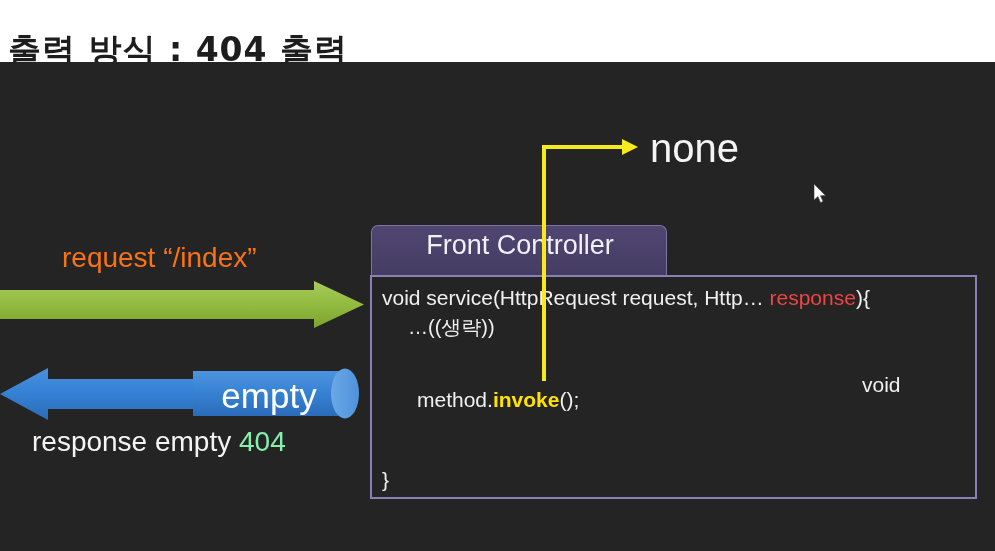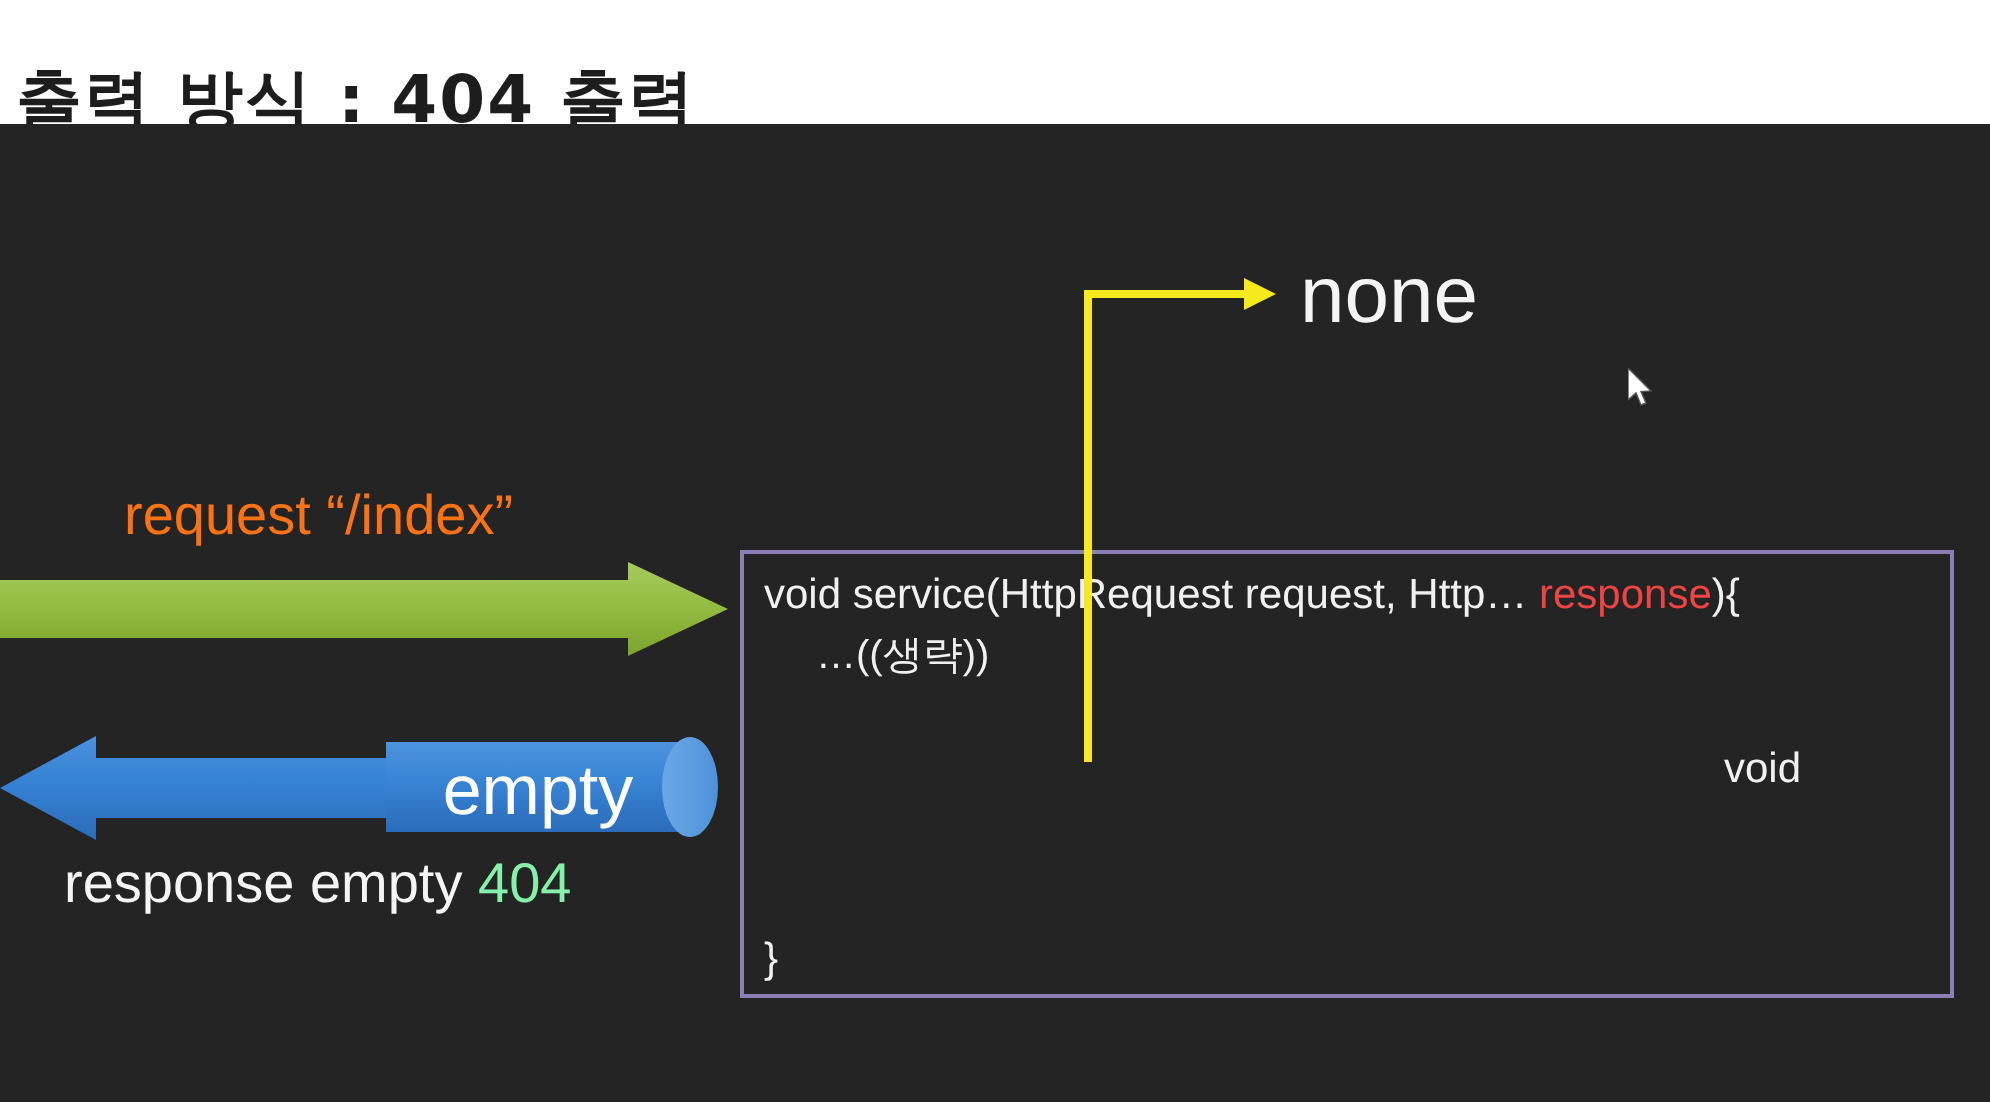--- a/index.html
+++ b/index.html
@@ -253,28 +253,34 @@
       <path d="M0,6 L152,6 L152,51 L0,51 Z" fill="url(#cylGrad)"></path>
       <ellipse cx="152" cy="28.5" rx="14" ry="25" fill="url(#capGrad)"></ellipse>
       <path d="M0,6 A14,25 0 0,0 0,51 Z" fill="#2f79c6" opacity="0.45"></path>
     </svg>
     <div id="empty-label">empty</div>
 
     <div id="response-status-label">
       <span>response empty </span><span class="tok-404">404</span>
     </div>
 
+    <div id="fc-header">
+      <div id="fc-header-label">Front Controller</div>
+    </div>
 
     <div id="fc-body">
       <div class="code-line" id="code-signature">
         <span>void service(HttpRequest request, Http… </span><span class="tok-response">response</span><span>){</span>
       </div>
 
       <div class="code-line" id="code-omitted">…((생략))</div>
 
+      <div class="code-line" id="code-invoke">
+        <span>method.</span><span class="tok-invoke">invoke</span><span>();</span>
+      </div>
 
       <div class="code-line" id="code-void">void</div>
 
       <div class="code-line" id="code-close">}</div>
     </div>
 
     <div id="yellow-vline"></div>
     <div id="yellow-hline"></div>
     <div id="yellow-arrowhead"></div>
     <div id="none-label">none</div>

